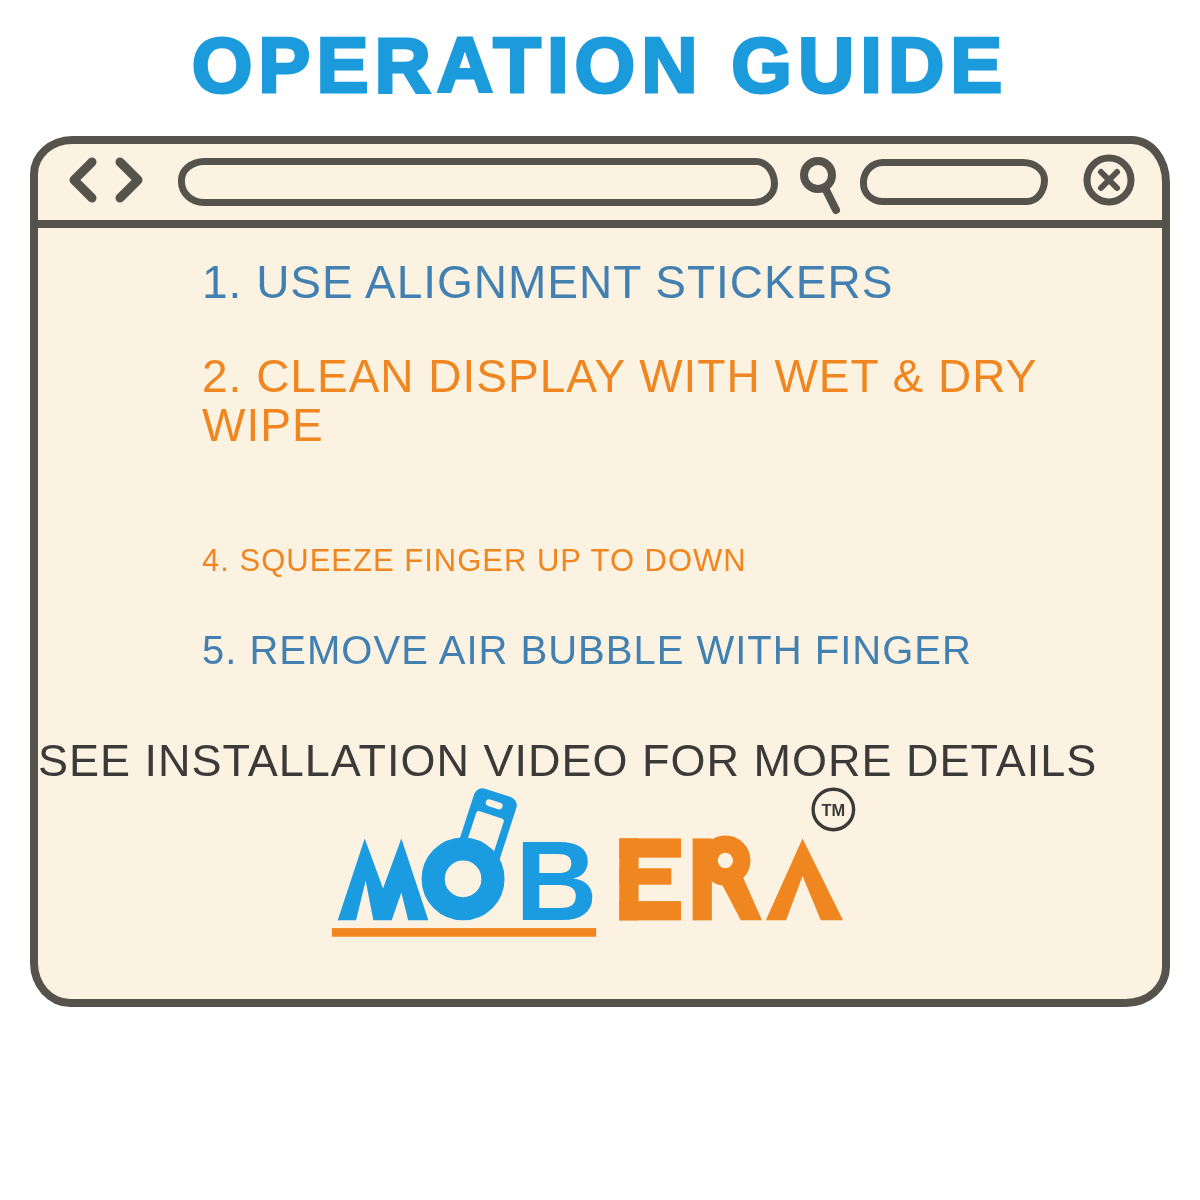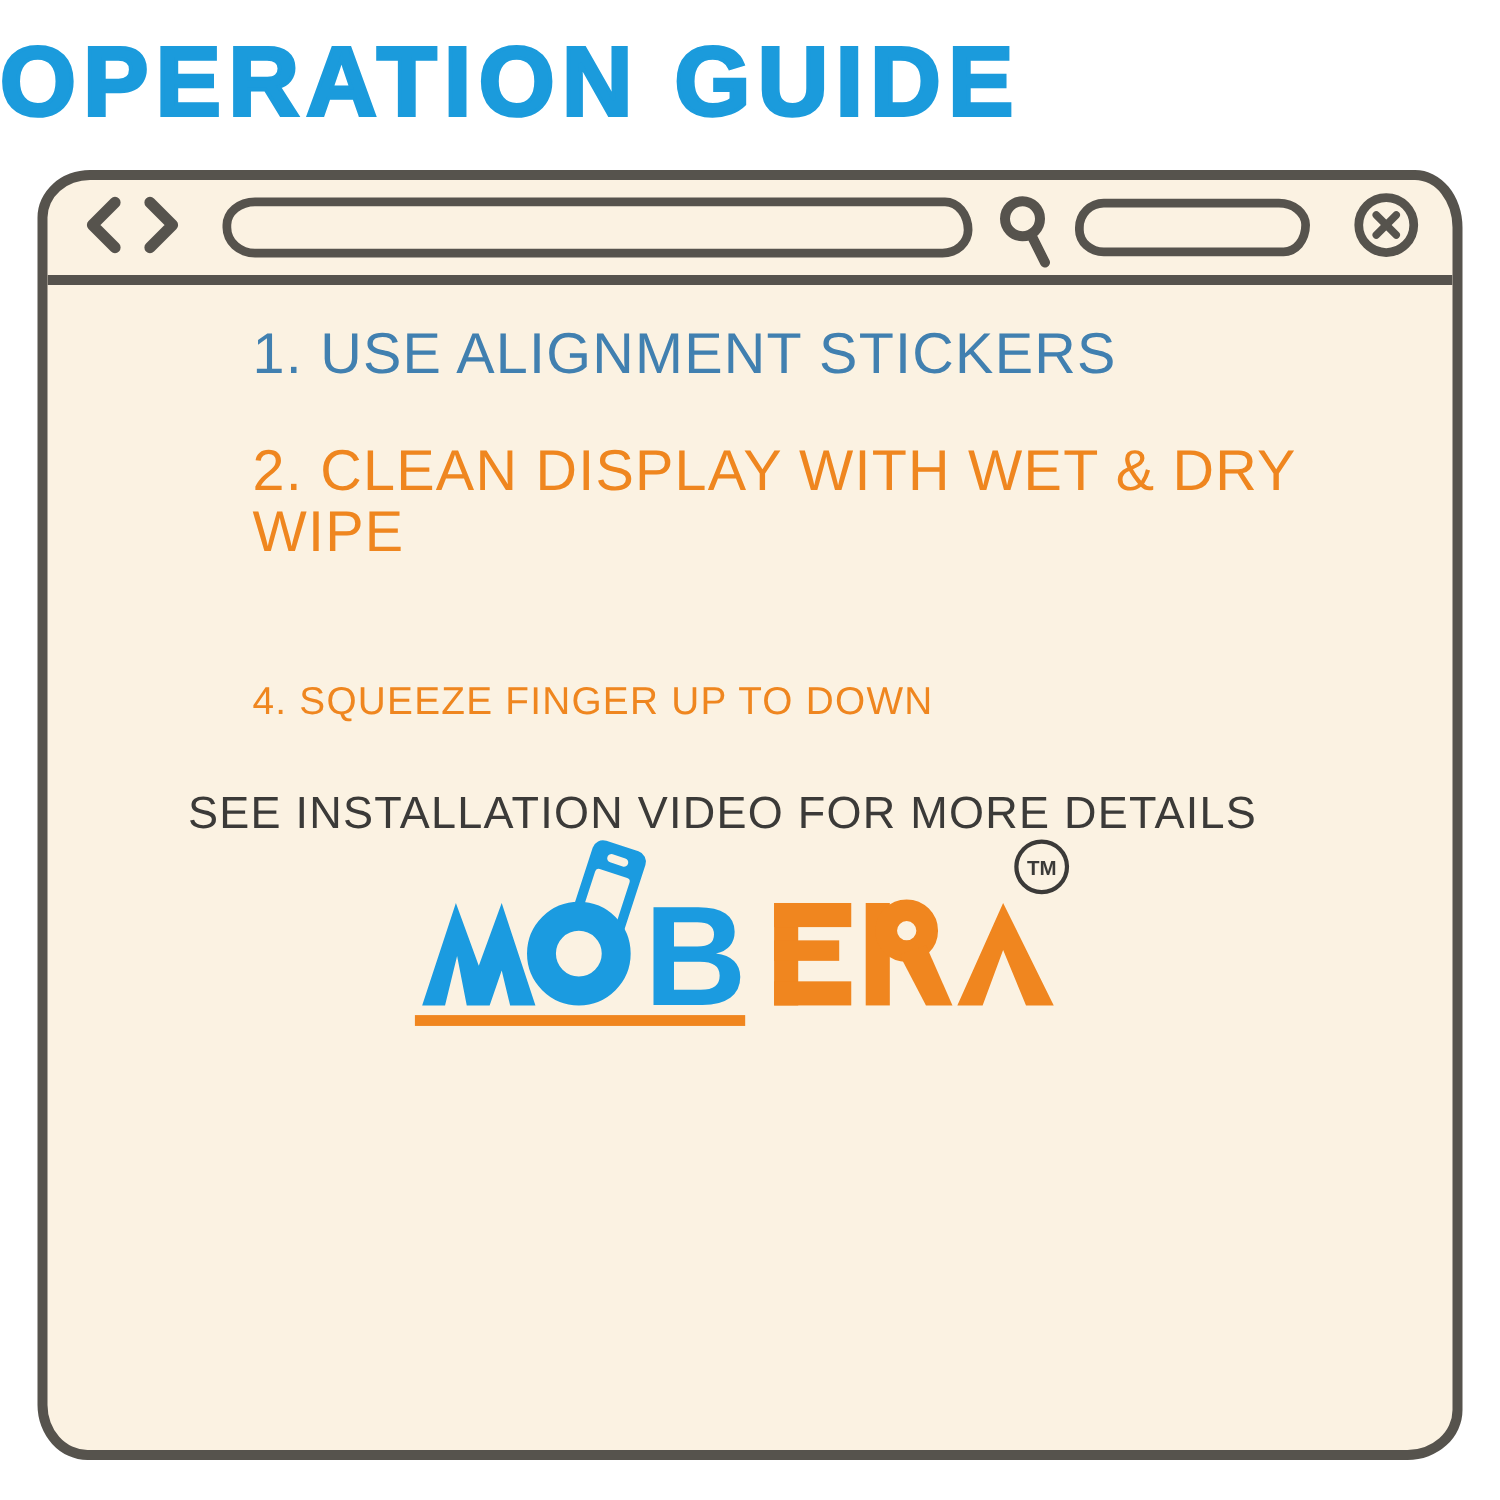--- a/index.html
+++ b/index.html
@@ -2,31 +2,32 @@
 <html><head>
 <meta charset="utf-8">
 <style>
   * { margin:0; padding:0; box-sizing:border-box; }
   html,body { width:1200px; height:1200px; background:#ffffff; overflow:hidden;
               font-family:"Liberation Sans", sans-serif; }
 
   
   .page-title{
     margin-top:26px;
+    text-align:center;
     font-size:78px;
     font-weight:bold;
     letter-spacing:6px;
     color:#1b9bdc;
     -webkit-text-stroke:3px #1b9bdc;
     line-height:1.0;
   }
 
   
   .window{
-    width:1140px; height:1032px;
+    width:1140px; height:871px;
     margin:32px auto 0;
     background:#fbf2e2;
     border:8px solid #56534d;
     border-radius:42px 38px 44px 40px / 38px 46px 40px 44px;
     overflow:hidden;
   }
   .toolbar{
     height:84px;
     display:flex;
     align-items:center;
@@ -75,22 +76,21 @@
   .orange { color:#ef861f; }
   .s1{ margin-bottom:46px; }
   .s2{ margin-bottom:96px; }
   .s3{ max-width:905px; line-height:1.4; margin-bottom:26px; }
   .s4{ font-size:31px; margin-bottom:52px; }
   .s5{ font-size:40px; margin-bottom:64px; }
   .s6{ font-size:41px; margin-bottom:27px; }
 
   
   .footer-note{
-    text-align:center;
-    font-size:36px;
+    font-size:45px;
     letter-spacing:1px;
     color:#3b3a38;
     margin-right:44px;
   }
   .logo-wrap{
     text-align:center;
     margin-top:-2px;
   }
   .logo-svg{ display:inline-block; }
 </style>
@@ -132,20 +132,21 @@
         <line x1="19" y1="19" x2="35" y2="35" stroke="#56534d" stroke-width="6" stroke-linecap="round"></line>
         <line x1="35" y1="19" x2="19" y2="35" stroke="#56534d" stroke-width="6" stroke-linecap="round"></line>
       </svg>
     </span>
   </div>
 
   <div class="steps">
     <div class="step blue s1">1. USE ALIGNMENT STICKERS</div>
     <div class="step orange s2">2. CLEAN DISPLAY WITH WET &amp; DRY WIPE</div>
     <div class="step orange s4">4. SQUEEZE FINGER UP TO DOWN</div>
+    <div class="step blue s5">5. REMOVE AIR BUBBLE WITH FINGER</div>
   </div>
 
   <div class="footer-note">SEE INSTALLATION VIDEO FOR MORE DETAILS</div>
 
   <div class="logo-wrap">
     <svg class="logo-svg" width="540" height="155" viewBox="0 -10 560 160">
 
       <g transform="translate(163,32) rotate(18)">
         <rect x="-23" y="-36" width="46" height="76" rx="9" fill="#1b9be0"></rect>
         <rect x="-15" y="-12" width="30" height="46" rx="3" fill="#fbf2e2"></rect>

